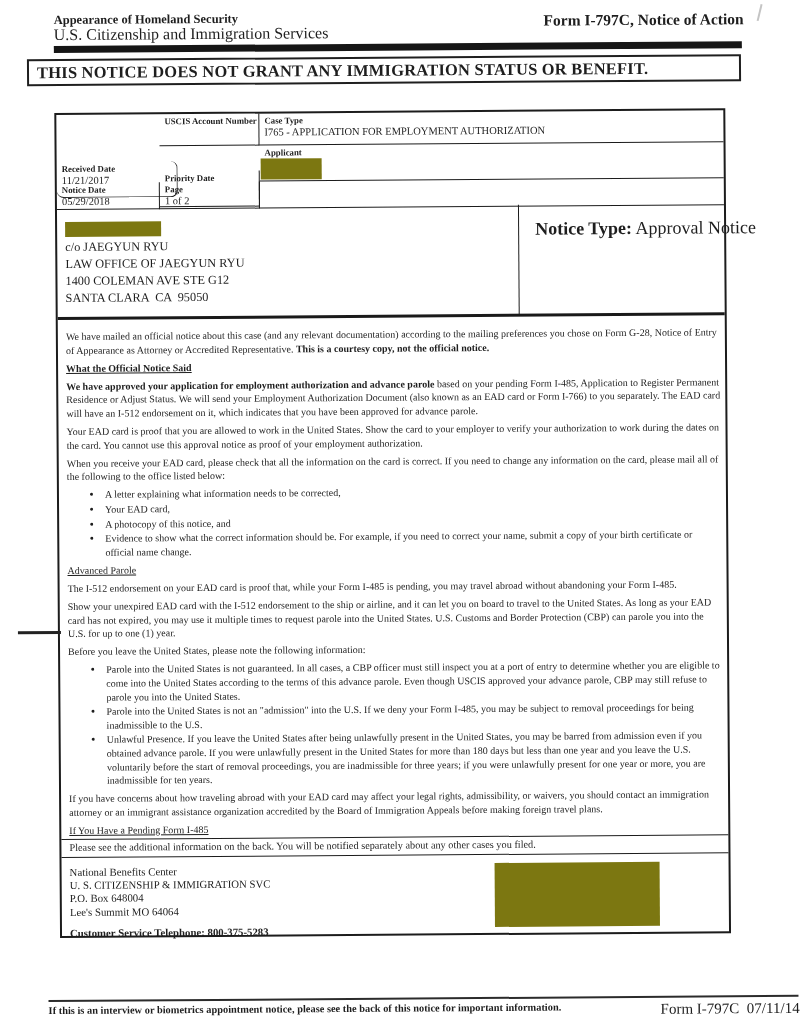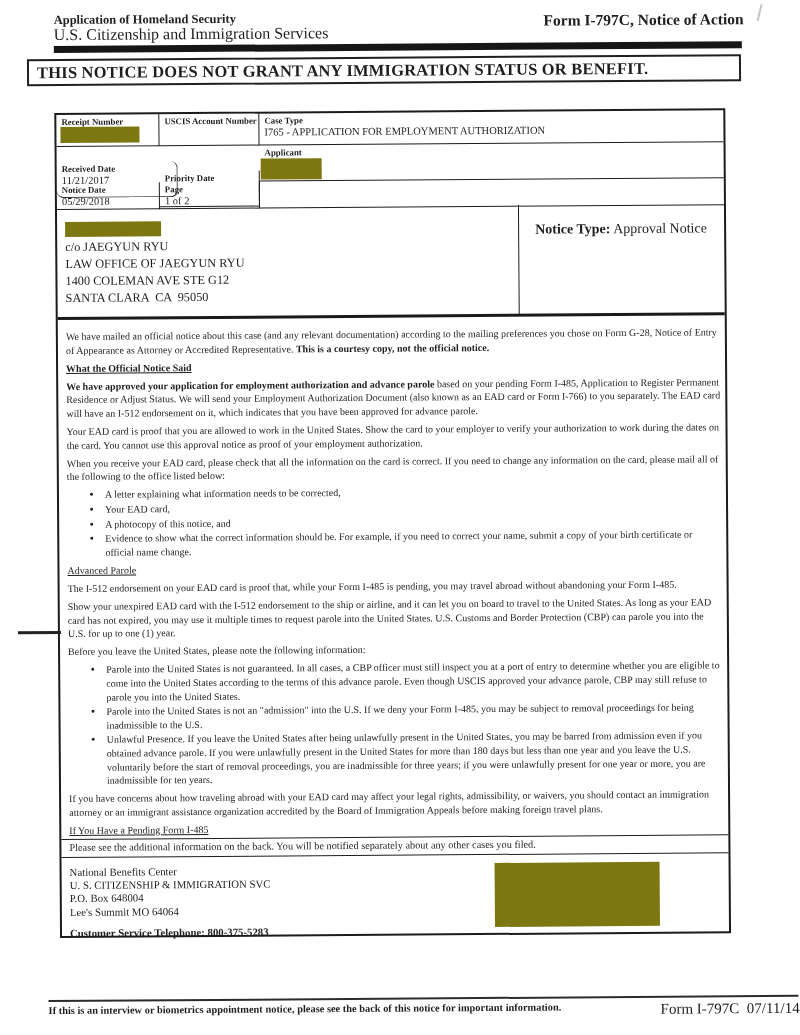--- a/index.html
+++ b/index.html
@@ -37,21 +37,21 @@
   .redact-receipt{position:absolute;left:4px;top:12px;width:79px;height:16px;}
   .redact-applicant{position:absolute;left:1px;top:13px;width:61px;height:21px;}
 
   
   .vdiv{position:absolute;left:461px;top:93px;height:110px;border-left:1.6px solid #1c1c1c;}
   .thick-line{position:absolute;left:0;top:202px;width:667px;height:3px;background:#1a1a1a;}
   .recipient{position:absolute;left:8px;top:107px;}
   .redact-name{width:96px;height:15px;margin-bottom:2px;}
   .addr-line{font-size:12.3px;line-height:17px;white-space:pre;}
   .notice-info{position:absolute;left:478px;top:109px;}
-  .ni-line{font-size:14px;line-height:17.5px;white-space:pre;}
+  .ni-line{font-size:18px;line-height:17.5px;white-space:pre;}
 
   
   .body-text{position:absolute;left:8px;top:215px;width:655px;font-size:10px;line-height:13.6px;}
   .body-text p{margin:0 0 4.5px 0;}
   .bh{margin:0 0 4.5px 0;font-size:10px;}
   .bh-bold{font-weight:bold;text-decoration:underline;}
   .bh-und{text-decoration:underline;}
   .body-text ul{margin:0 0 4.5px 0;padding-left:36px;}
   .body-text li{margin:0 0 1px 0;padding-left:2px;}
 
@@ -71,37 +71,33 @@
   .footer-left{position:absolute;left:45px;top:1005px;font-size:10.4px;font-weight:bold;}
   .footer-right{position:absolute;left:657px;top:1005px;font-size:15px;white-space:pre;}
 </style>
 </head>
 <body>
 
 <div class="page">
   <div class="tilt">
 
     <div class="hdr-left">
-      <div class="hdr-agency1">Application of Homeland Security</div>
+      <div class="hdr-agency1">Appearance of Homeland Security</div>
       <div class="hdr-agency2">U.S. Citizenship and Immigration Services</div>
     </div>
     <div class="hdr-right">Form I-797C, Notice of Action</div>
     <div class="hdr-bar"></div>
     <div class="scan-mark"></div>
 
     <div class="banner">
       <span>THIS NOTICE DOES NOT GRANT ANY IMMIGRATION STATUS OR BENEFIT.</span>
     </div>
 
     <div class="main-box">
 
-      <div class="cell" style="left:0;top:0;width:103px;height:32px;">
-        <div class="lbl">Receipt Number</div>
-        <div class="redact redact-receipt"></div>
-      </div>
       <div class="cell" style="left:103px;top:0;width:100px;height:32px;">
         <div class="lbl">USCIS Account Number</div>
       </div>
       <div class="cell no-r" style="left:203px;top:0;width:464px;height:32px;">
         <div class="lbl">Case Type</div>
         <div class="val">I765 - APPLICATION FOR EMPLOYMENT AUTHORIZATION</div>
       </div>
 
       <div class="cell" style="left:0;top:47px;width:121px;height:36px;border-radius:7px;">
         <div class="lbl">Received Date</div>

